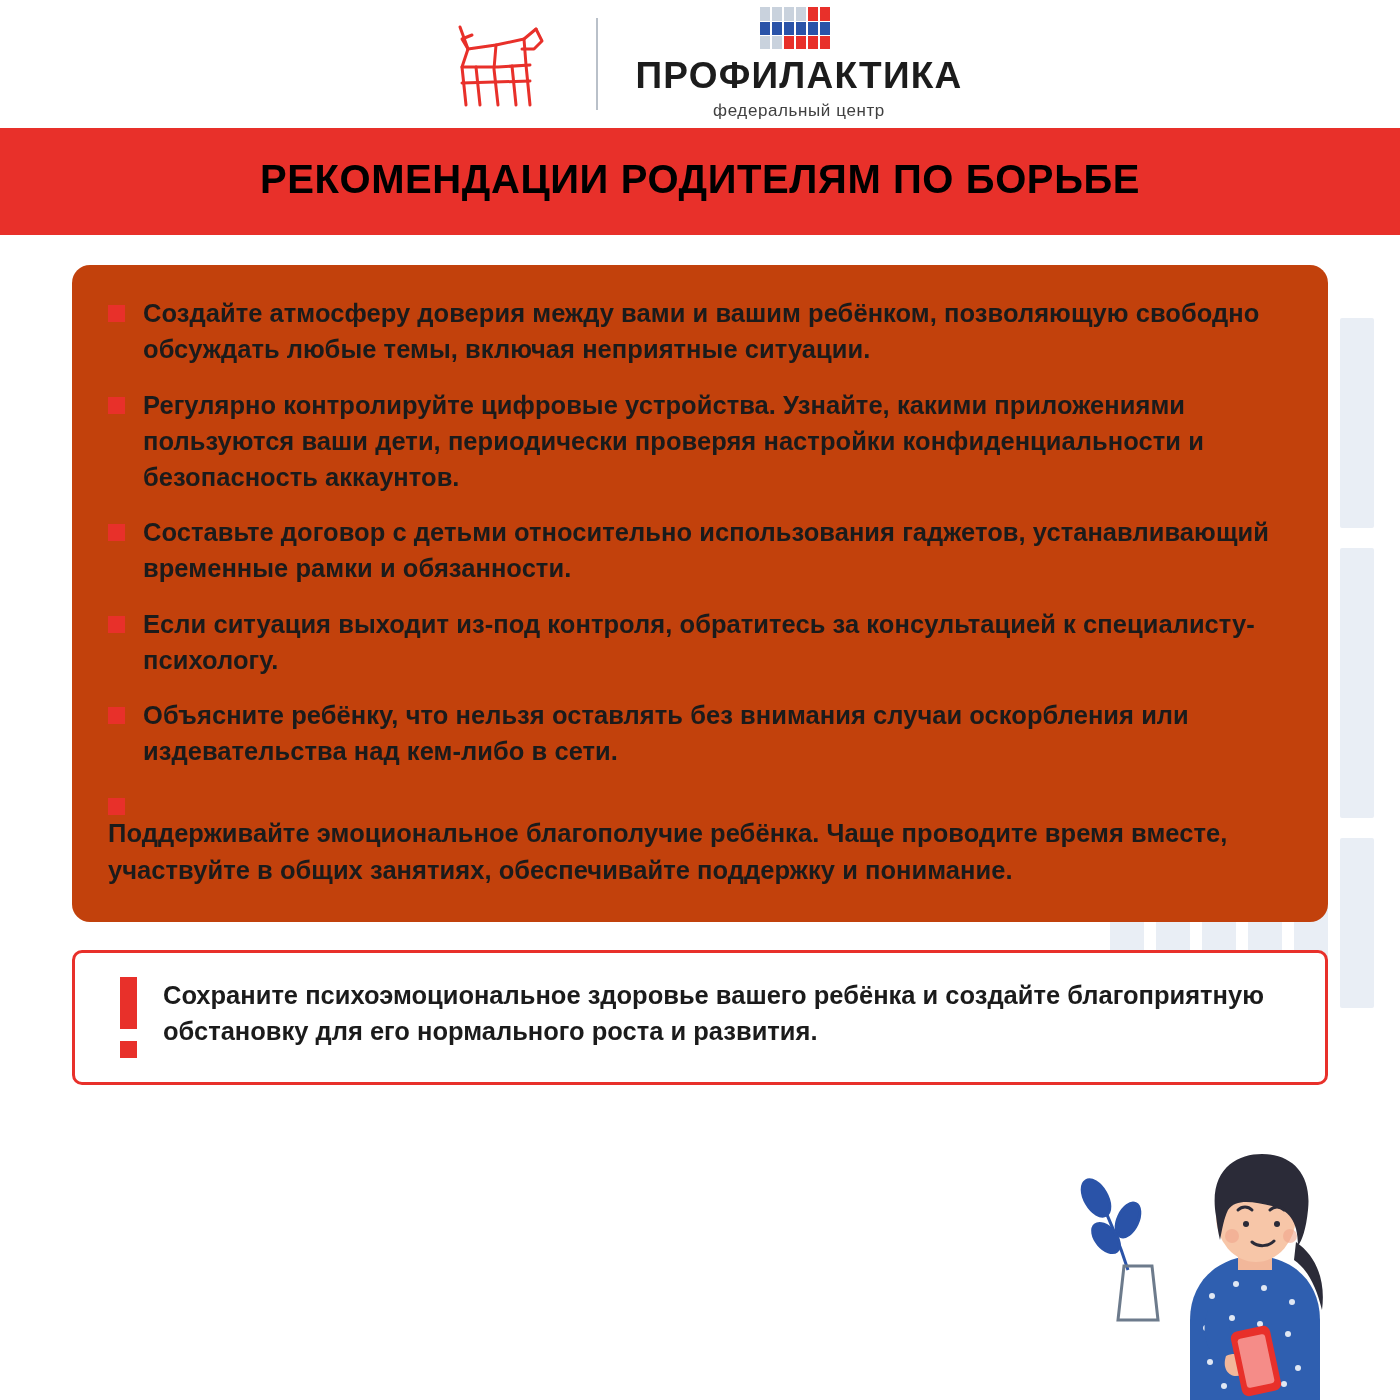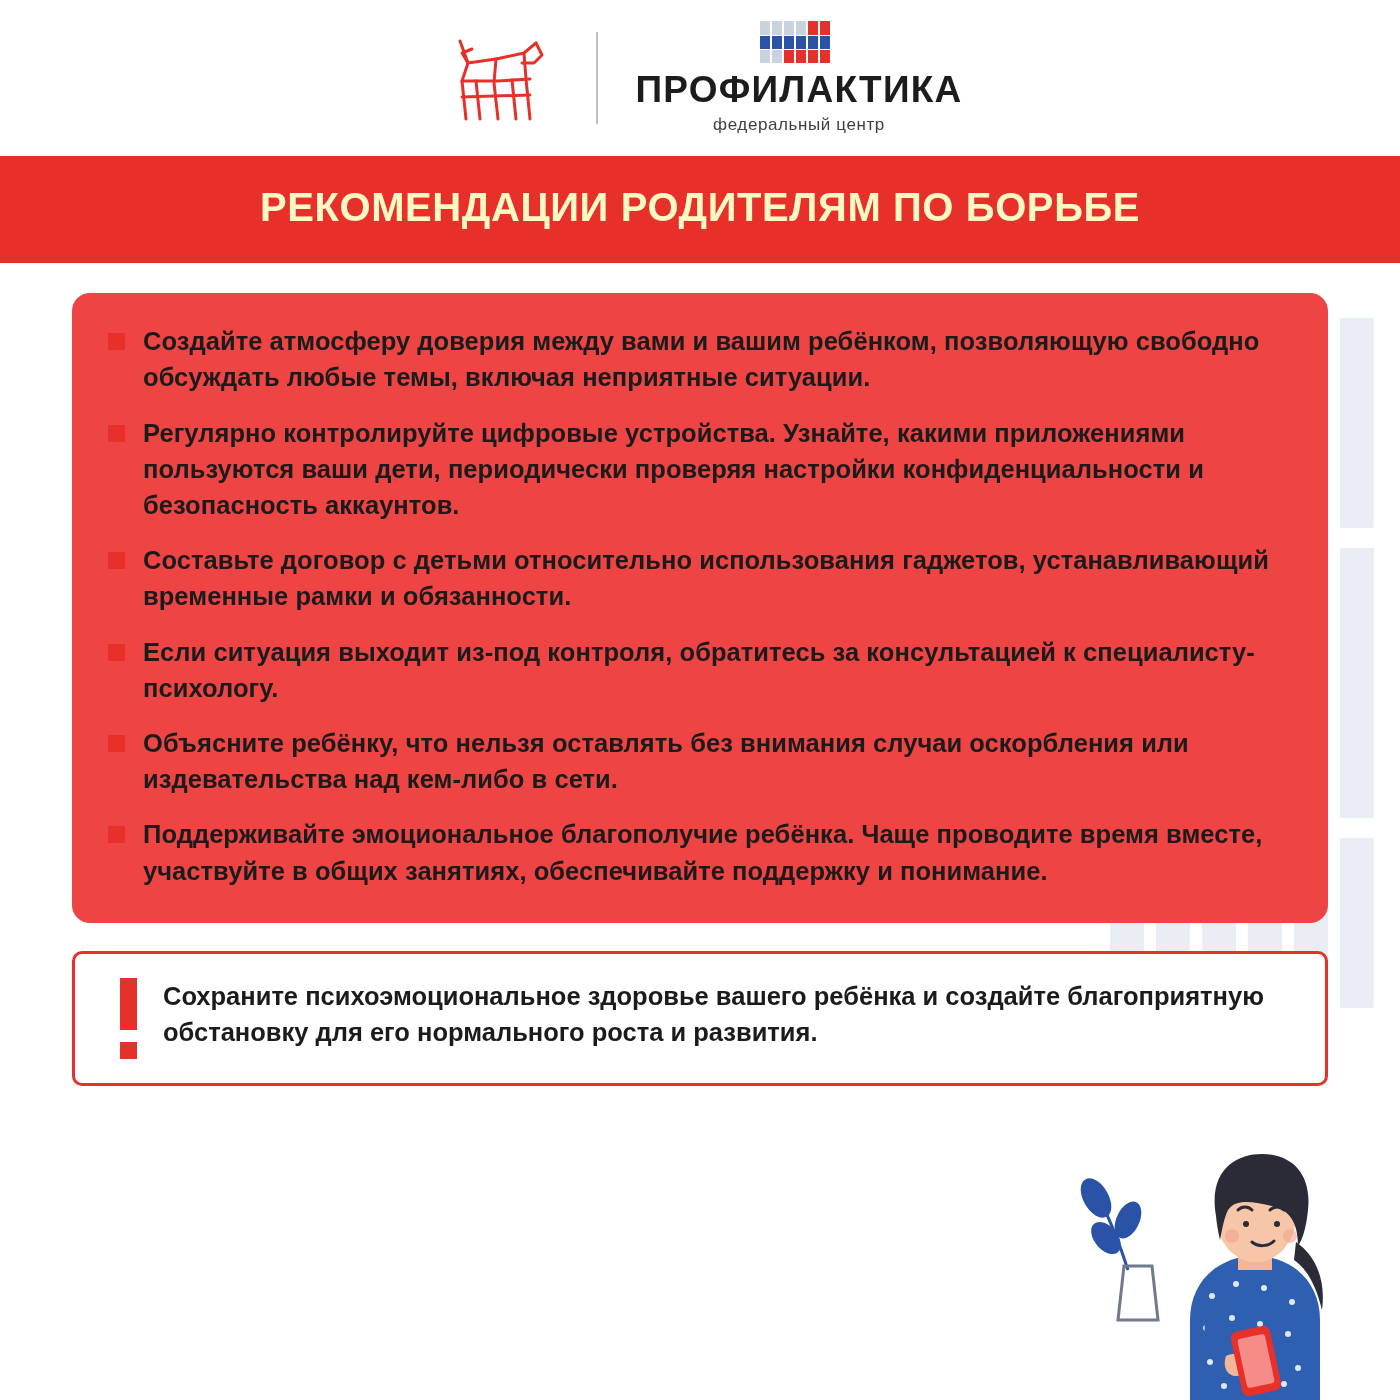--- a/index.html
+++ b/index.html
@@ -27,21 +27,21 @@
   }
   .bg-bars .bar {
     position: absolute;
     background: #e9eef5;
     border-radius: 2px;
   }
 
   
   .header {
     position: relative;
-    height: 156px;
+    height: 128px;
     display: flex;
     align-items: center;
     justify-content: center;
     gap: 0px;
     z-index: 3;
   }
   .logo-mark {
     width: 120px;
     height: 110px;
     display: flex;
@@ -83,48 +83,48 @@
   
   .title-band {
     position: relative;
     background: #e8302a;
     padding: 26px 60px 30px;
     text-align: center;
     z-index: 3;
   }
   .title-band h1 {
     margin: 0;
-    color: #fef9c3;
+    color: #000000;
     font-size: 40px;
     line-height: 1.28;
     font-weight: bold;
     letter-spacing: 0.6px;
     text-align: center;
   }
 
   
   .card {
     position: relative;
     margin: 30px 72px 15px 72px;
-    background: #ef4444;
+    background: #c2410c;
     border-radius: 18px;
     padding: 30px 36px 34px 36px;
     z-index: 2;
   }
   ul.rec-list {
     list-style: none;
     margin: 0;
     padding: 0;
   }
   ul.rec-list li {
     display: flex;
     align-items: flex-start;
     margin-bottom: 19px;
   }
-  ul.rec-list li:last-child { margin-bottom: 0; }
+  ul.rec-list li:last-child { margin-bottom: 0; flex-direction: column; }
   .bullet {
     flex: 0 0 auto;
     width: 17px;
     height: 17px;
     background: #e8302a;
     margin-top: 10px;
     margin-right: 18px;
   }
   .rec-text {
     font-size: 25.5px;

